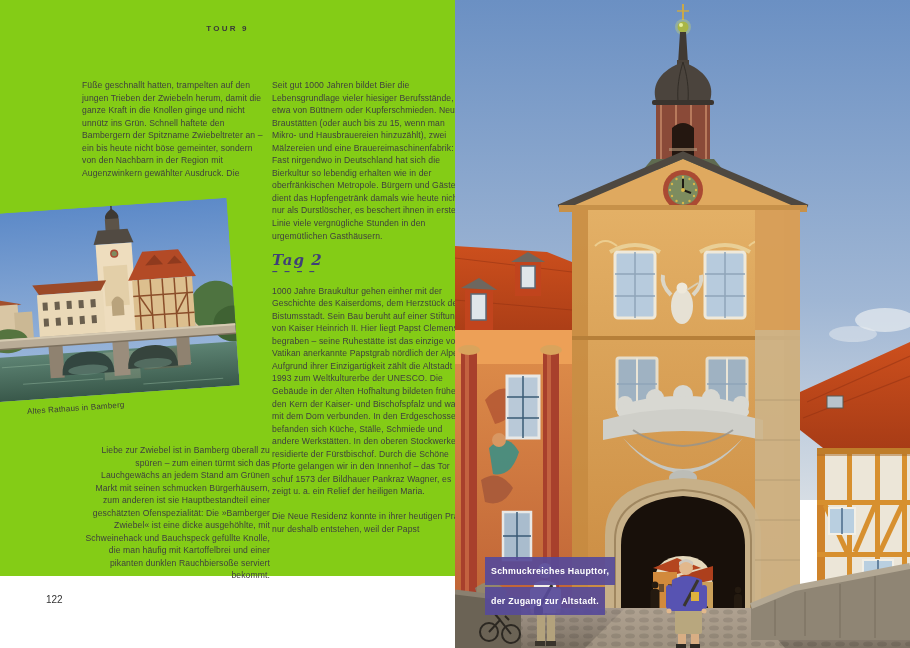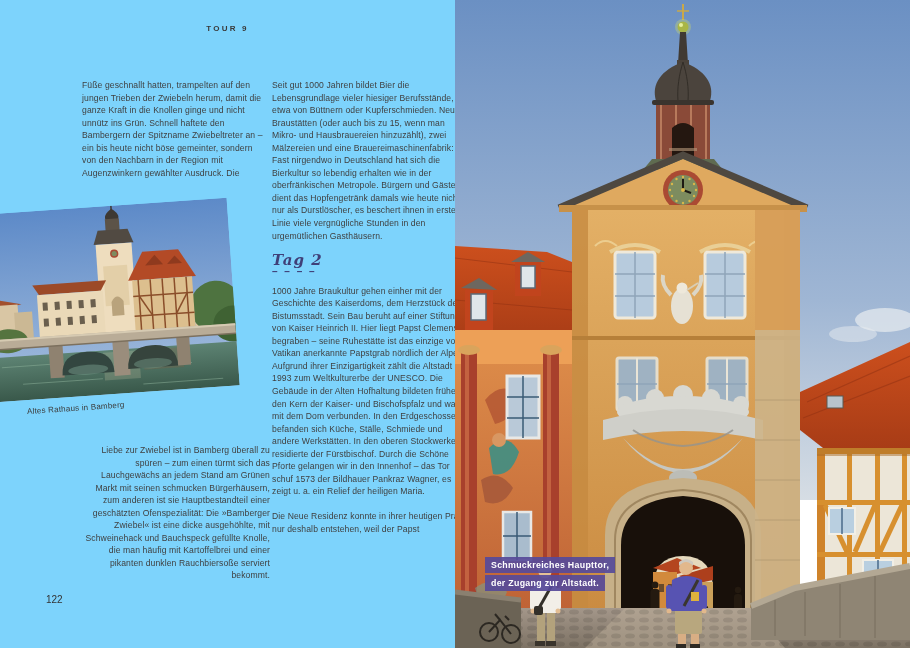--- a/index.html
+++ b/index.html
@@ -2,21 +2,21 @@
 <html><head>
 <meta charset="utf-8">
 <style>
   html,body{margin:0;padding:0;}
   body{
     width:910px;height:648px;background:#ffffff;position:relative;overflow:hidden;
     font-family:"Liberation Sans", sans-serif;color:#3f3f3f;
   }
   .spread{position:absolute;inset:0;}
   
-  .page-left{position:absolute;left:0;top:0;width:455px;height:648px;background:#7dd3fc;}
+  .page-left{position:absolute;left:0;top:0;width:455px;height:576px;background:#84cc16;}
   .tour-header{position:absolute;left:0;top:24px;width:455px;text-align:center;
     font-size:8px;font-weight:bold;letter-spacing:2.2px;color:#3a3a3a;}
   .body-text{font-size:8.6px;line-height:12.55px;letter-spacing:0.1px;color:#3f3f3f;margin-left:36px;}
   .body-text p{margin:0 0 12px 0;}
   .col1a{position:absolute;left:46px;top:79px;width:183px;}
   .col1b{position:absolute;left:46px;top:444px;width:188px;text-align:right;}
   .page-number{position:absolute;left:46px;top:594px;font-size:10px;font-weight:normal;color:#333;}
   .col2{position:absolute;left:236px;top:79px;width:199px;}
   .tag-script{font-family:"DejaVu Serif", serif;font-style:italic;font-weight:bold;
     font-size:15px;color:#3f3f78;margin:9px 0 0 0;letter-spacing:1px;}
@@ -27,21 +27,21 @@
   .photo-wrap{position:absolute;left:-12px;top:206px;width:246px;
     transform:rotate(-4deg);transform-origin:50% 50%;}
   .photo-wrap svg{display:block;width:246px;height:188px;}
   .photo-caption{margin:7px 0 0 32px;font-size:8px;color:#3a3a3a;letter-spacing:0.2px;}
   
   .page-right{position:absolute;left:455px;top:0;width:455px;height:648px;}
   .page-right>svg{display:block;width:455px;height:648px;}
   .photo-overlay-caption{position:absolute;left:30px;top:557px;display:flex;
     flex-direction:column;align-items:flex-start;gap:2px;}
   .cap-chip{background:rgba(87,74,153,0.93);color:#fff;font-size:8.8px;font-weight:bold;
-    letter-spacing:0.3px;padding:3px 6px;}
+    letter-spacing:0.3px;padding:9px 6px;}
 </style>
 </head>
 <body>
 
 <div class="spread">
 
   <div class="page-left">
 
     <div class="tour-header">TOUR 9</div>
 

